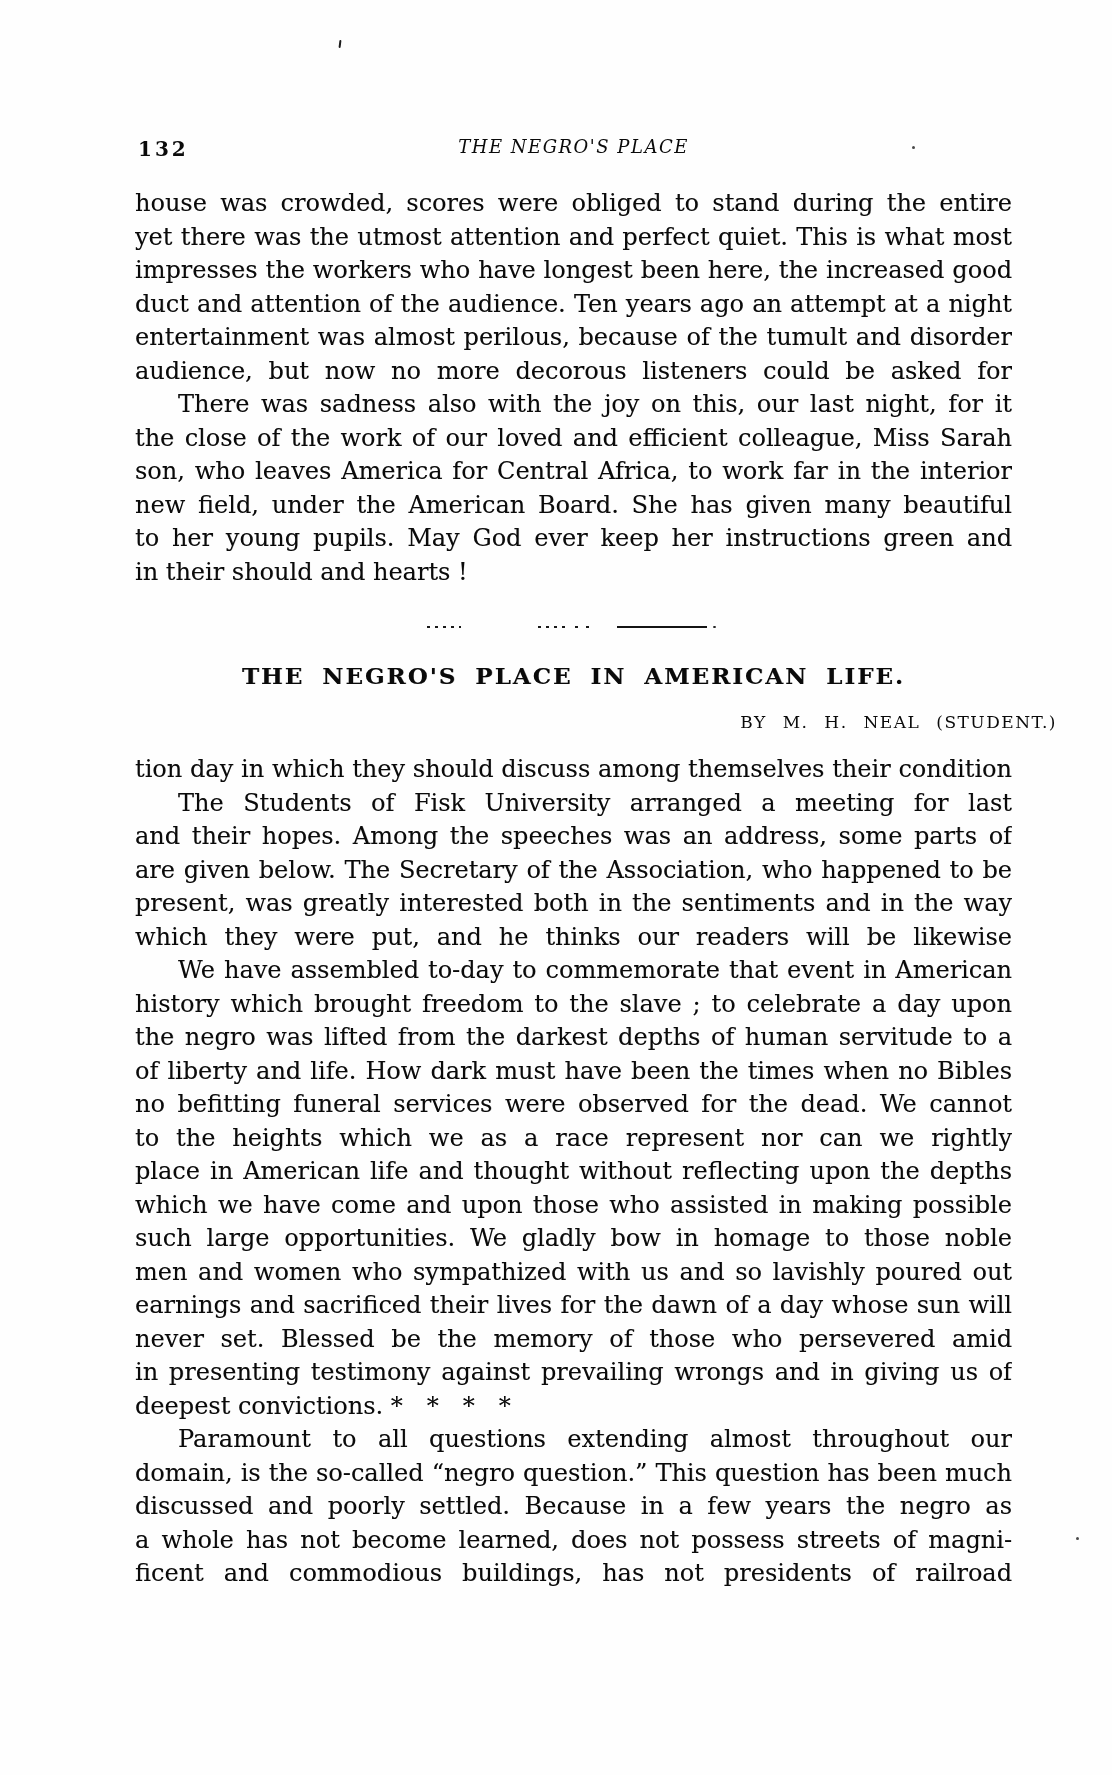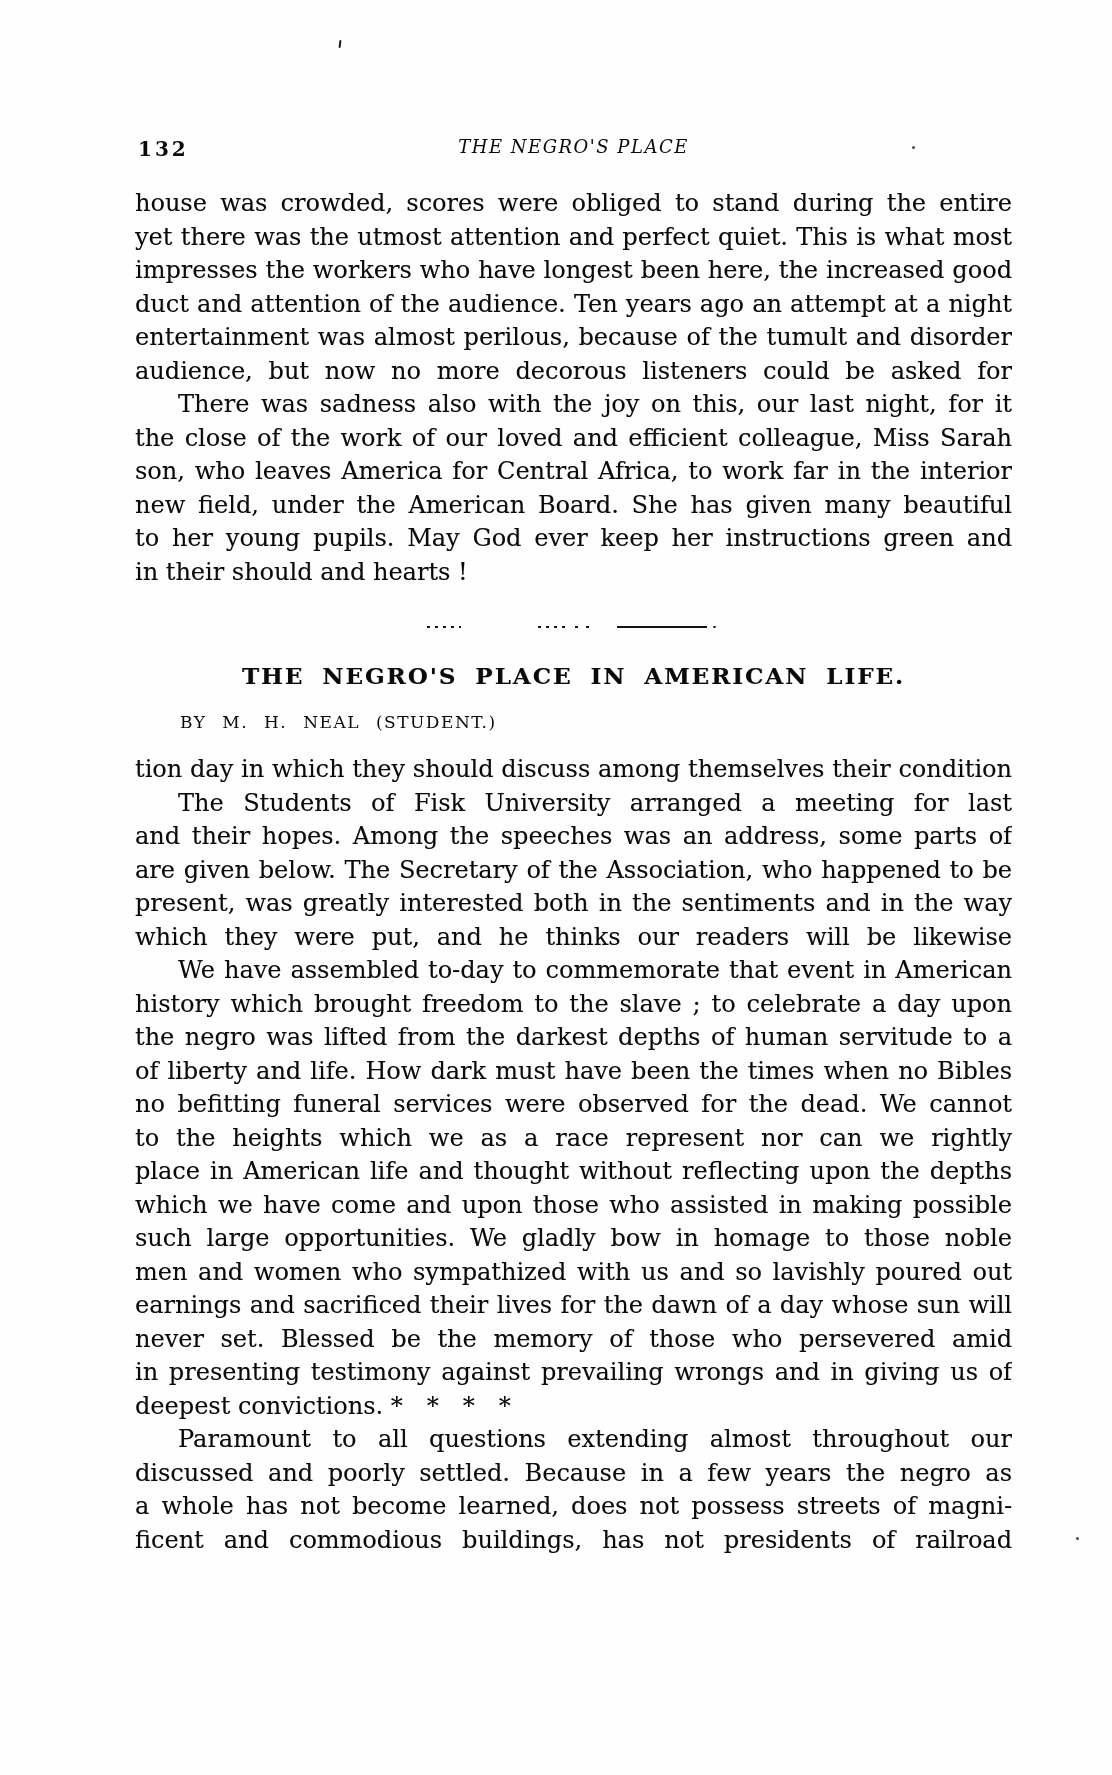--- a/index.html
+++ b/index.html
@@ -77,21 +77,21 @@
     word-spacing: 8px;
     line-height: 28px;
     white-space: nowrap;
     text-shadow: 0.4px 0.4px 0 rgba(0,0,0,0.4);
   }
   .byline {
     position: absolute;
     left: 180px; top: 709px;   
     width: 877px;
     margin: 0;
-    text-align: left;
+    text-align: right;
     font-size: 17px;
     letter-spacing: 1.5px;
     word-spacing: 9px;
     line-height: 26px;
     white-space: nowrap;
   }
   
   .speck { position: absolute; background: #1c1c1c; }
   .speck-tick { left: 339px; top: 40px; width: 2px; height: 8px; border-radius: 1px; transform: rotate(7deg); }
   .speck-dot1 { left: 912px; top: 146px; width: 3px; height: 3px; border-radius: 50%; opacity: .8; }
@@ -150,18 +150,19 @@
       <div class="line">to the heights which we as a race represent nor can we rightly consider our</div>
       <div class="line">place in American life and thought without reflecting upon the depths from</div>
       <div class="line">which we have come and upon those who assisted in making possible for us</div>
       <div class="line">such large opportunities.  We gladly bow in homage to those noble hearted</div>
       <div class="line">men and women who sympathized with us and so lavishly poured out their</div>
       <div class="line">earnings and sacrificed their lives for the dawn of a day whose sun will</div>
       <div class="line">never set.  Blessed be the memory of those who persevered amid prejudice</div>
       <div class="line">in presenting testimony against prevailing wrongs and in giving us of their</div>
       <div class="line last">deepest convictions.  * * * *</div>
       <div class="line indent">Paramount to all questions extending almost throughout our extensive</div>
+      <div class="line">domain, is the so-called “negro question.”  This question has been much</div>
       <div class="line">discussed and poorly settled.  Because in a few years the negro as</div>
       <div class="line">a whole has not become learned, does not possess streets of magni-</div>
       <div class="line">ficent and commodious buildings, has not presidents of railroad corporations</div>
     </section>
 
 </div>
 
 </body></html>

